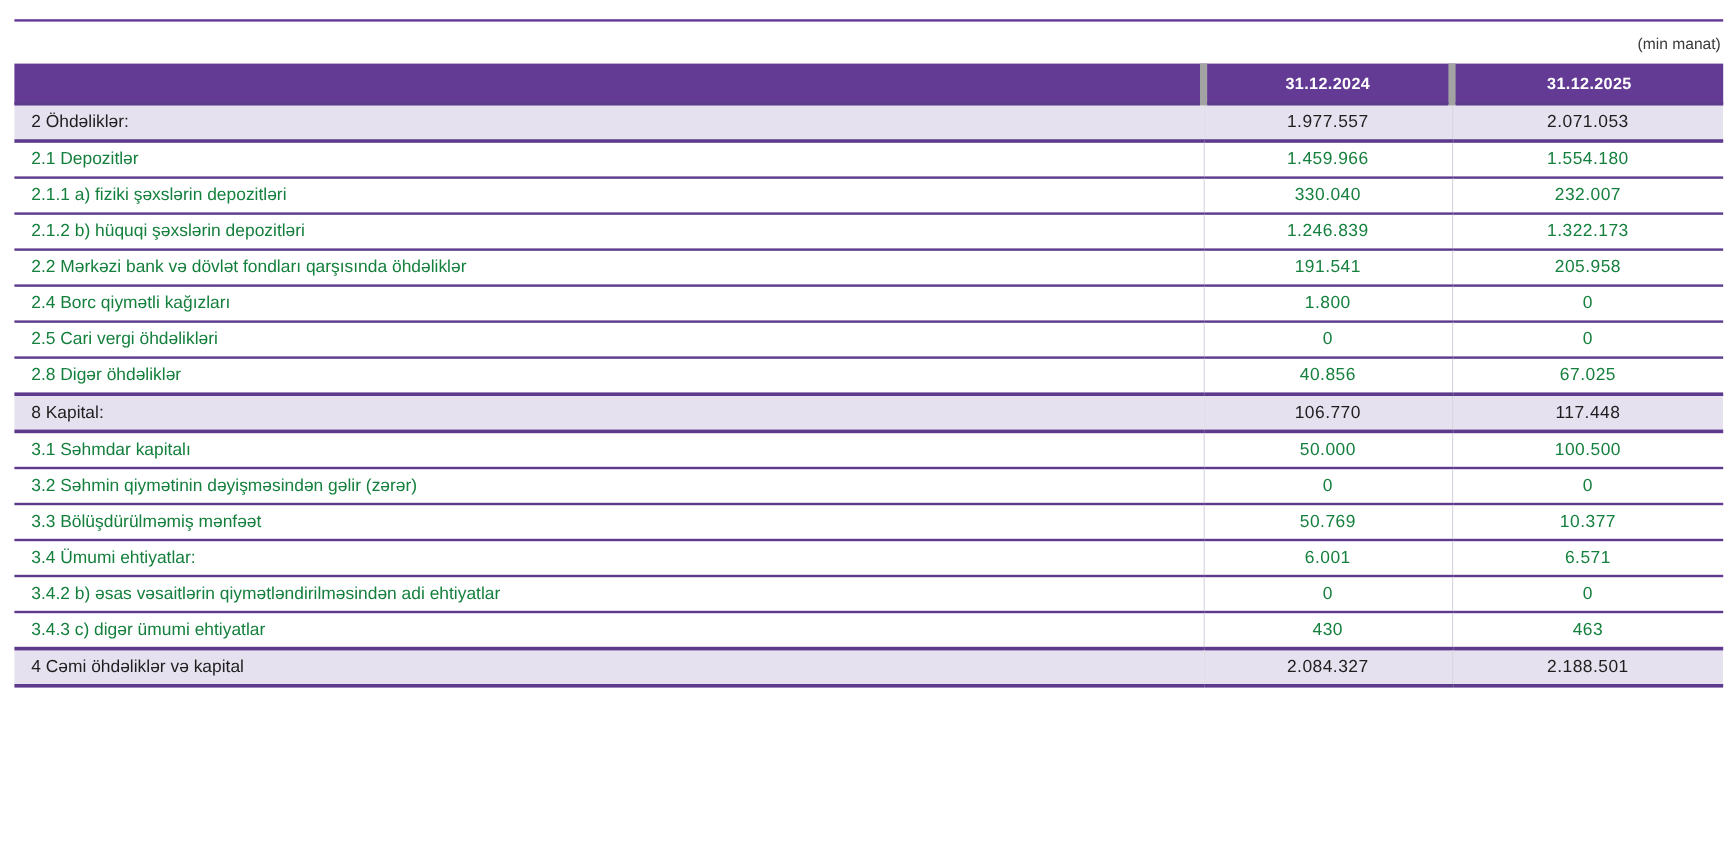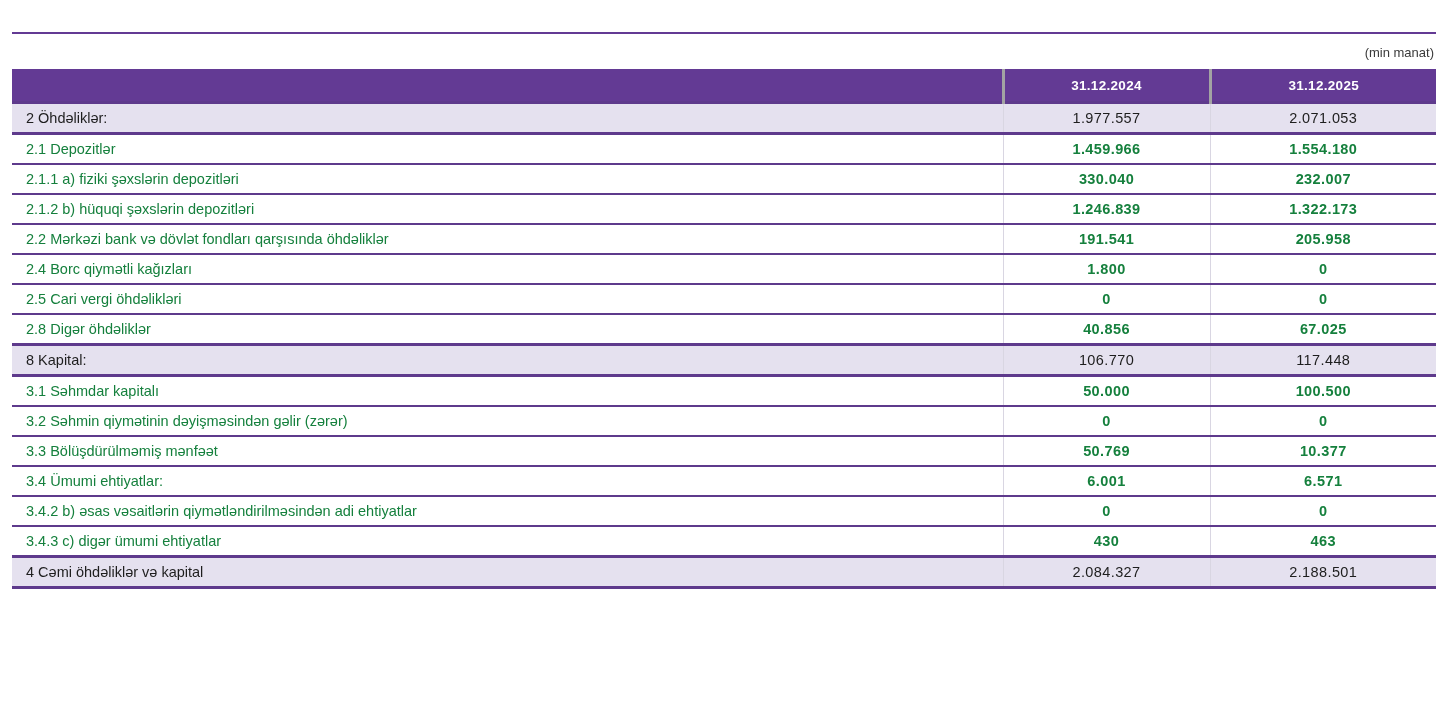--- a/index.html
+++ b/index.html
@@ -7,21 +7,21 @@
     padding: 0;
     background: #ffffff;
     font-family: "Liberation Sans", sans-serif;
   }
   body {
     width: 1446px;
     height: 710px;
     overflow: hidden;
   }
   .page {
-    padding: 32px 10px 0 12px;
+    padding: 16px 10px 0 12px;
   }
   .top-rule {
     height: 2px;
     background: #633a94;
   }
   .unit-note {
     text-align: right;
     font-size: 13px;
     color: #3a3a3a;
     margin: 11px 2px 9px 0;
@@ -39,40 +39,39 @@
     background: #633a94;
     color: #ffffff;
     font-size: 13.5px;
     font-weight: bold;
     height: 32px;
     text-align: center;
     padding: 0;
     letter-spacing: 0.3px;
   }
   thead th.value {
-    border-left: 3px solid #a3a3a3;
+    border-left: 6px solid #a3a3a3;
   }
   tbody td {
     height: 28px;
     border-bottom: 2px solid #5e3a8c;
     font-size: 14.5px;
     color: #15803d;
     padding: 0;
     white-space: nowrap;
     overflow: hidden;
   }
   tbody td.label {
     text-align: left;
     padding-left: 14px;
   }
   tbody td.value {
     text-align: center;
     border-left: 1px solid #d9d6e2;
     letter-spacing: 0.4px;
-    font-weight: bold;
   }
   tbody tr.total td {
     background: #e5e1ef;
     font-weight: normal;
     color: #1e1e1e;
     border-top: 3px solid #5e3a8c;
     border-bottom: 3px solid #5e3a8c;
   }
 </style>
 </head>

